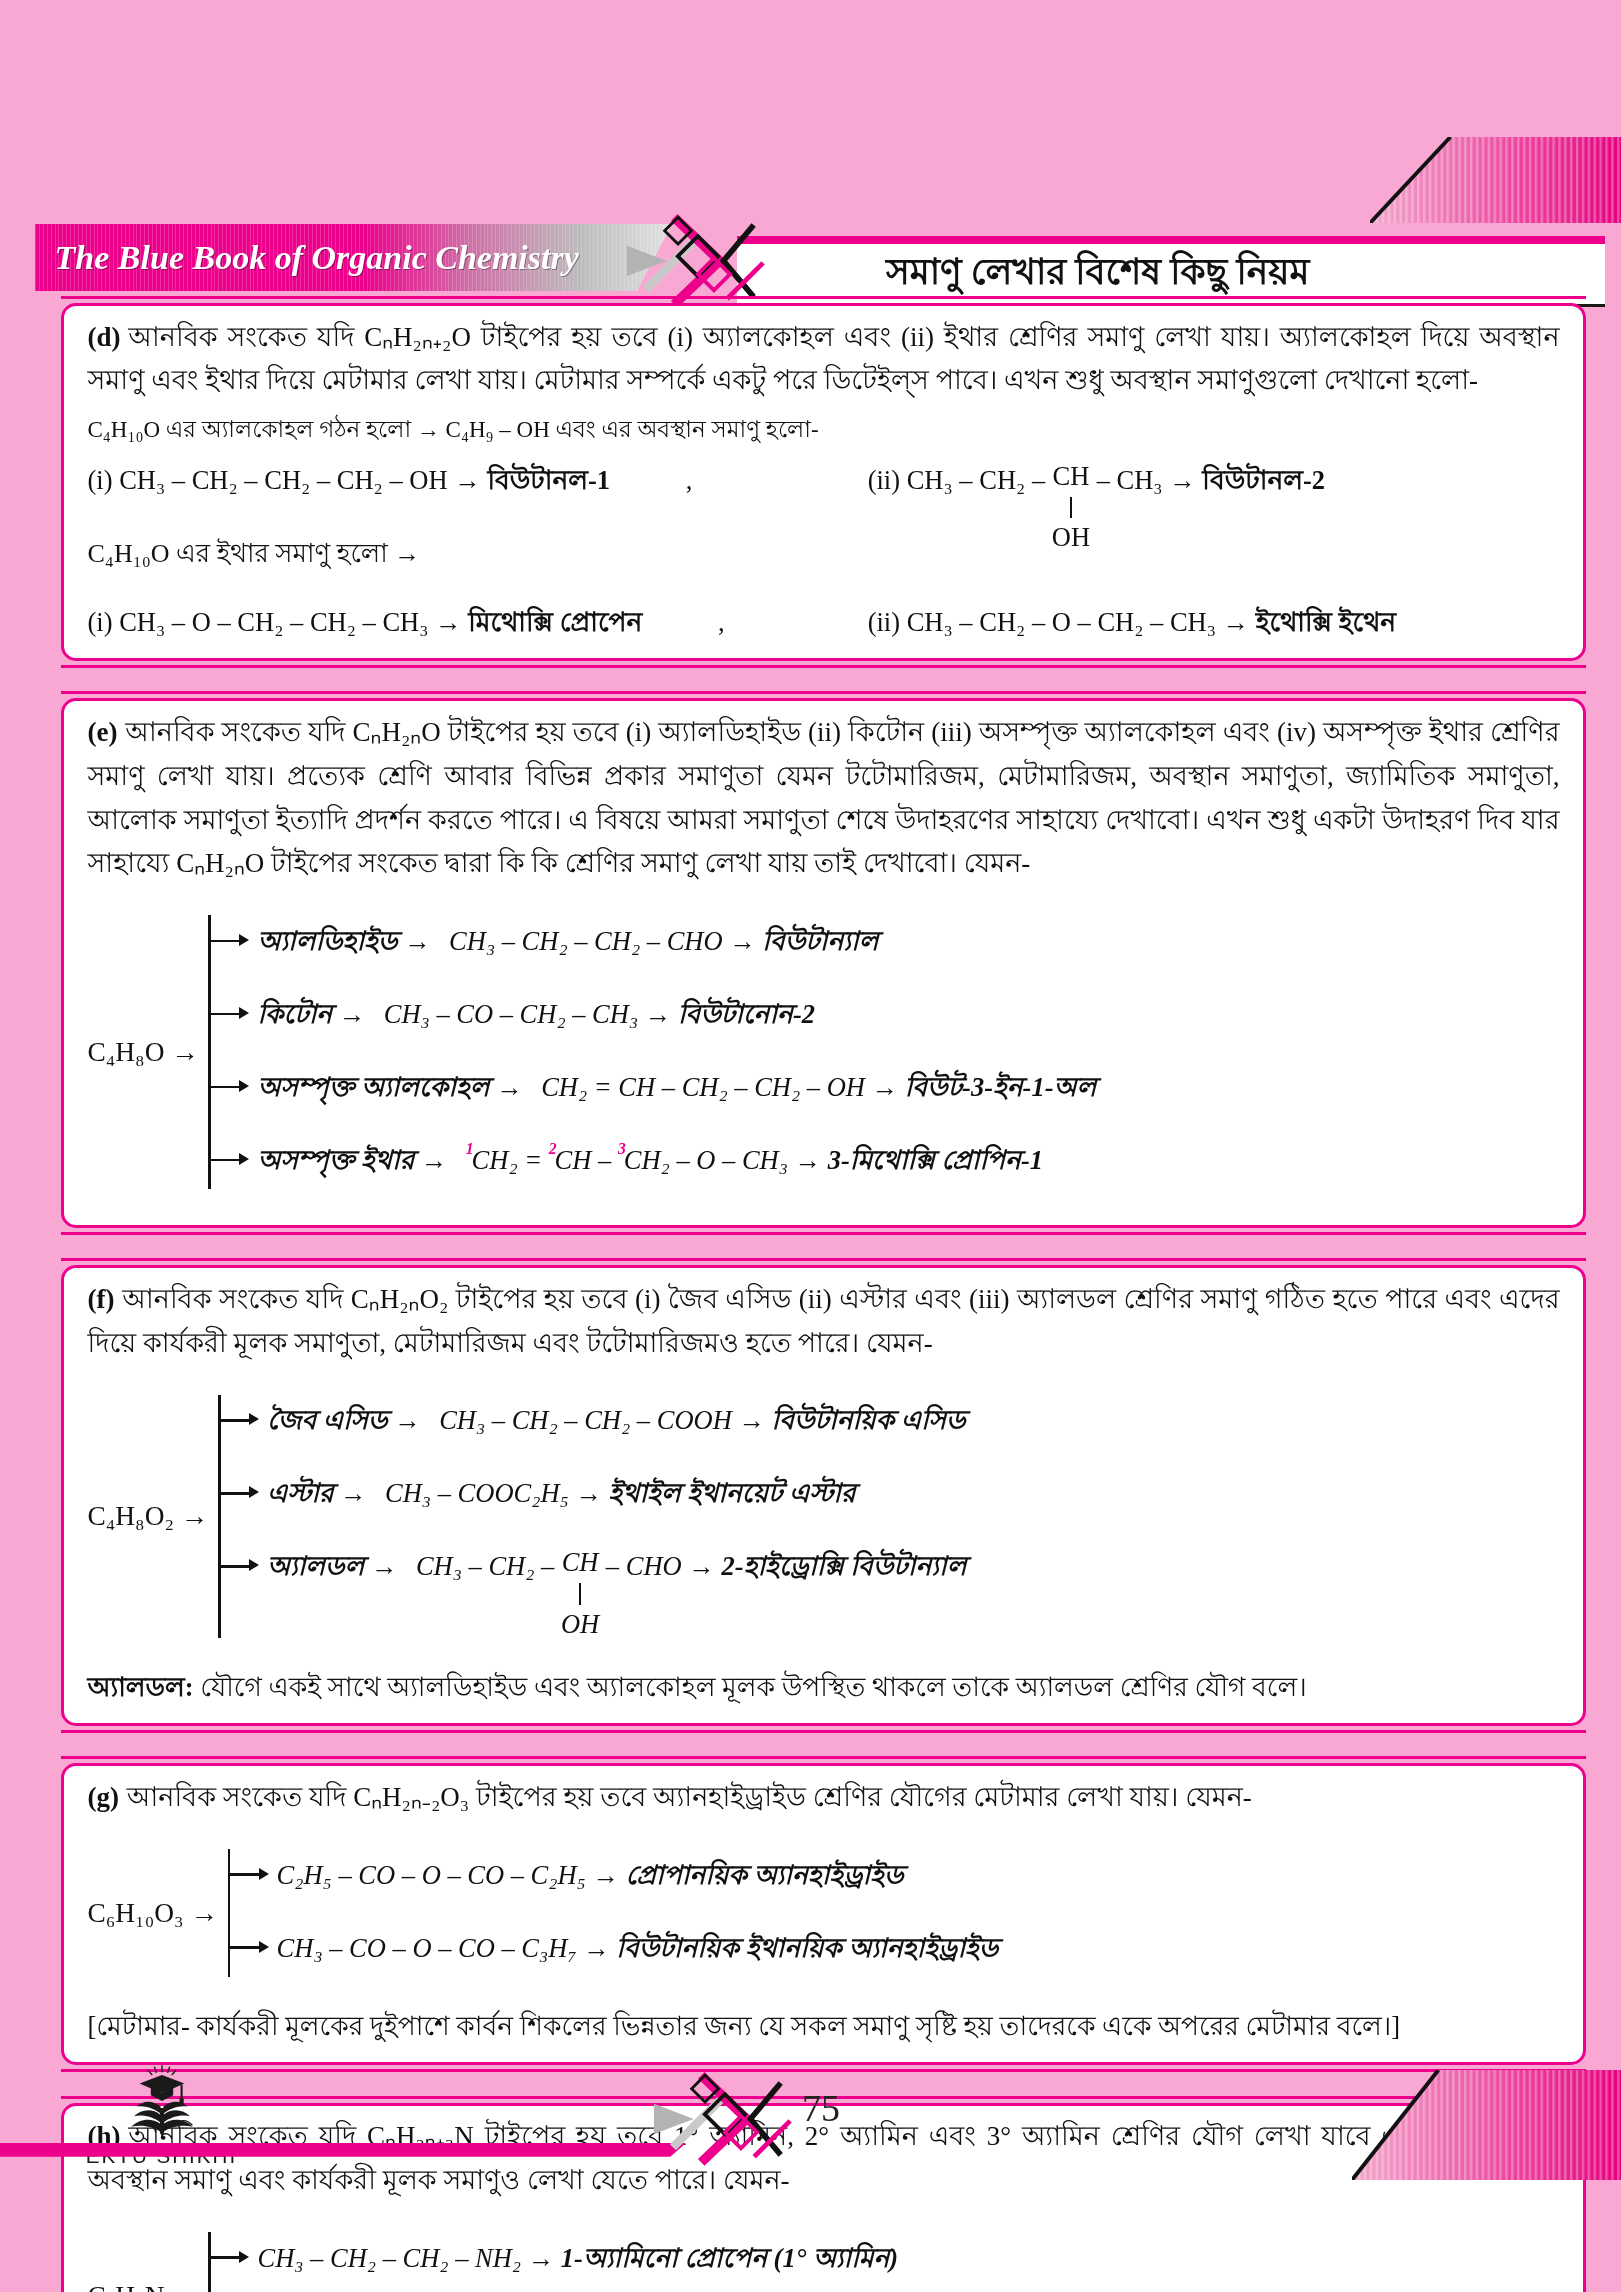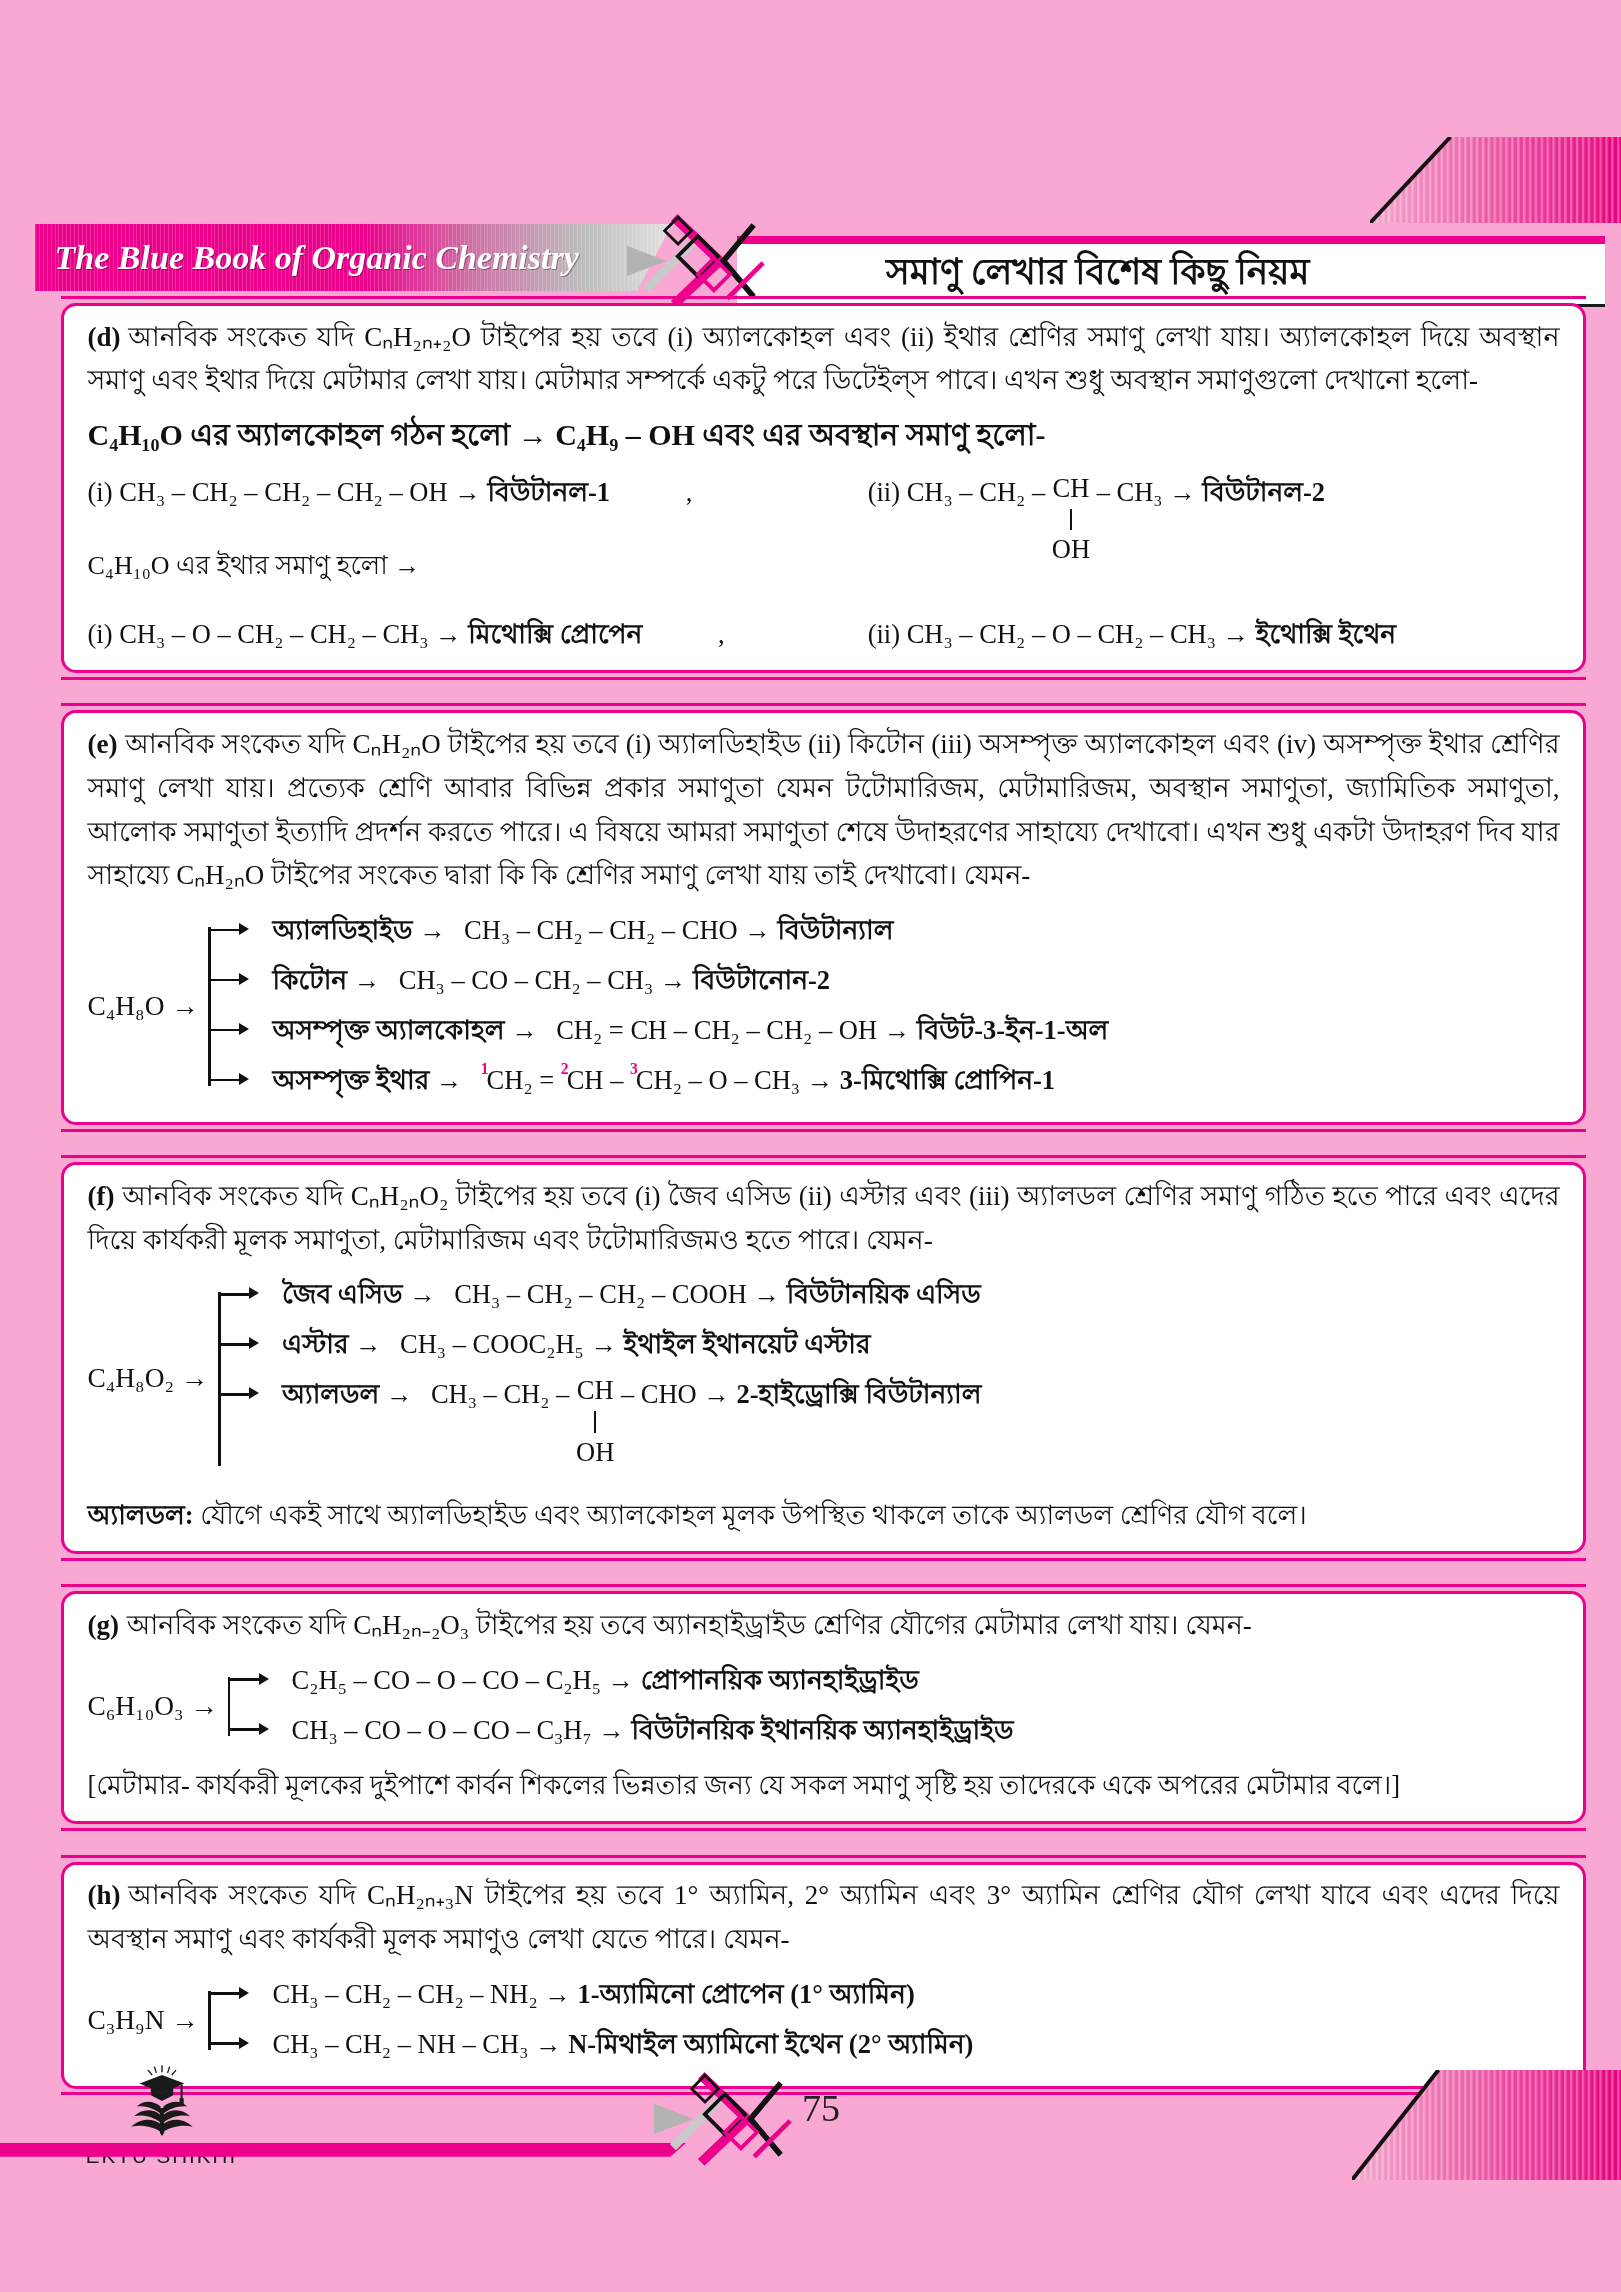--- a/index.html
+++ b/index.html
@@ -31,42 +31,42 @@
   .content { position:absolute; left:61px; top:296px; width:1525px; }
   .box-outer { border-top:3.9px solid #ec008c; border-bottom:3.9px solid #ec008c;
                padding:3.9px 0; margin-bottom:23.5px; }
   .rule-box { border:3.4px solid #ec008c; border-radius:15px; background:#fff;
               padding:9.8px 23.5px 11.8px 23.5px; }
   .para { font-size:27px; line-height:1.62; text-align:justify; }
   .sec-label { font-weight:bold; margin-right:7.8px; }
   .frm { font-size:26.5px; white-space:nowrap; }
   .cname { font-weight:bold; font-size:26.5px; }
   .comma { margin-left:69px; margin-right:39px; font-size:26.5px; }
-  .plain-line { font-size:30px; margin-top:7.8px; white-space:nowrap;font-weight:bold; }
+  .plain-line { font-size:23px; margin-top:7.8px; white-space:nowrap; }
 
   
   .d-grid { display:grid; grid-template-columns:53% 47%; margin-top:9.8px; }
   .d-cell { white-space:nowrap; font-size:26.5px; }
   .d-ether { margin-top:29px; margin-bottom:25.5px; font-size:26px; white-space:nowrap; }
 
   
   .stack { display:inline-block; vertical-align:top; text-align:center;
            height:35px; overflow:visible; line-height:1.25; }
   .stack-top { display:block; }
   .vbond { display:block; width:2.5px; height:21.6px; background:#111; margin:3.9px auto 2.9px auto; }
   .stack-below { display:block; }
 
   
   .tree { display:flex; align-items:center; margin-top:5.9px; }
   .tree-root { white-space:nowrap; font-size:27.4px; padding-right:9.8px; }
   .branches { position:relative; }
   .branches::before { content:""; position:absolute; left:0; top:23.5px; bottom:23.5px;
                       width:2.9px; background:#111; }
-  .branch { position:relative; padding-left:64px; margin:6px 0; white-space:nowrap;
-            font-size:26.5px; }
+  .branch { position:relative; padding-left:49px; margin:29px 0; white-space:nowrap;
+            font-size:26.5px;font-style:italic; }
   .branch::before { content:""; position:absolute; left:2px; top:0.7em; width:31px; height:2.9px;
                     background:#111; }
   .branch::after { content:""; position:absolute; left:31px; top:calc(0.7em - 5.4px);
                    border-left:10.8px solid #111; border-top:6.9px solid transparent;
                    border-bottom:6.9px solid transparent; }
   .branch.has-stack { margin-bottom:71px; }
   .b-class { font-weight:bold; margin-right:11.8px; }
   .locant { color:#ec008c; font-size:15.7px; position:relative; top:-14.7px; margin-right:-2px; font-weight:bold; }
 
   .note-line { font-size:26.5px; margin-top:5.9px; }

